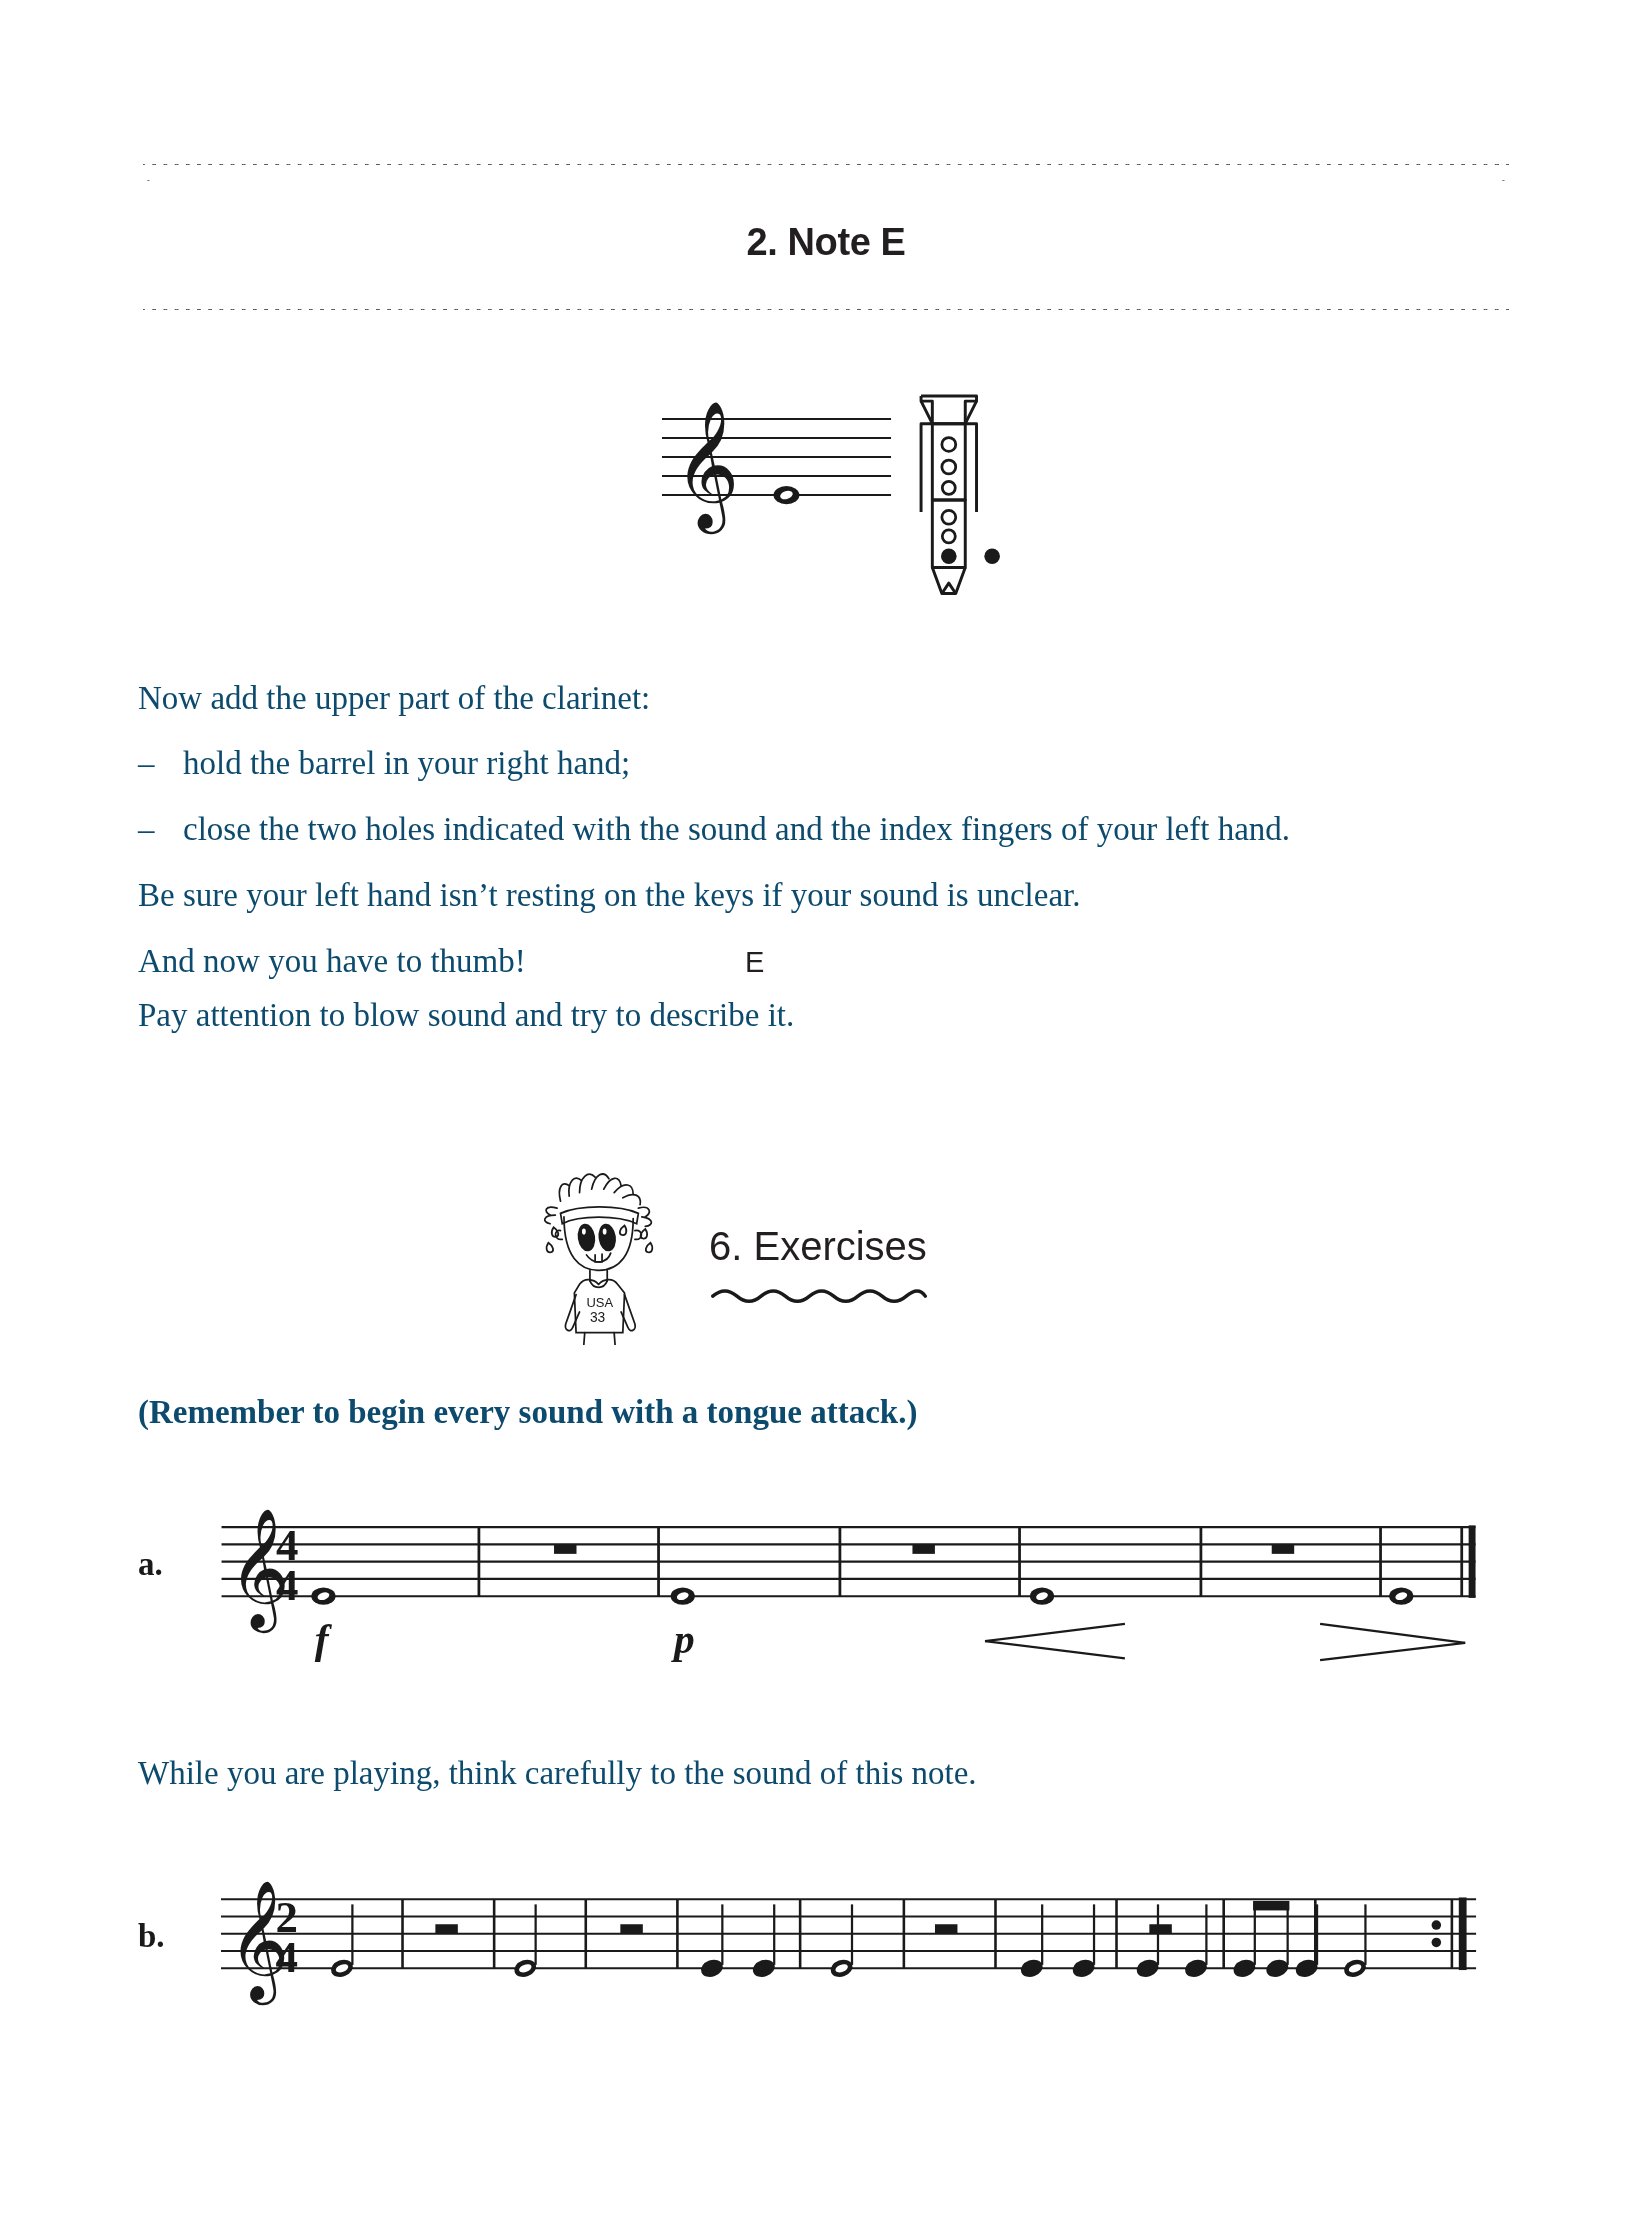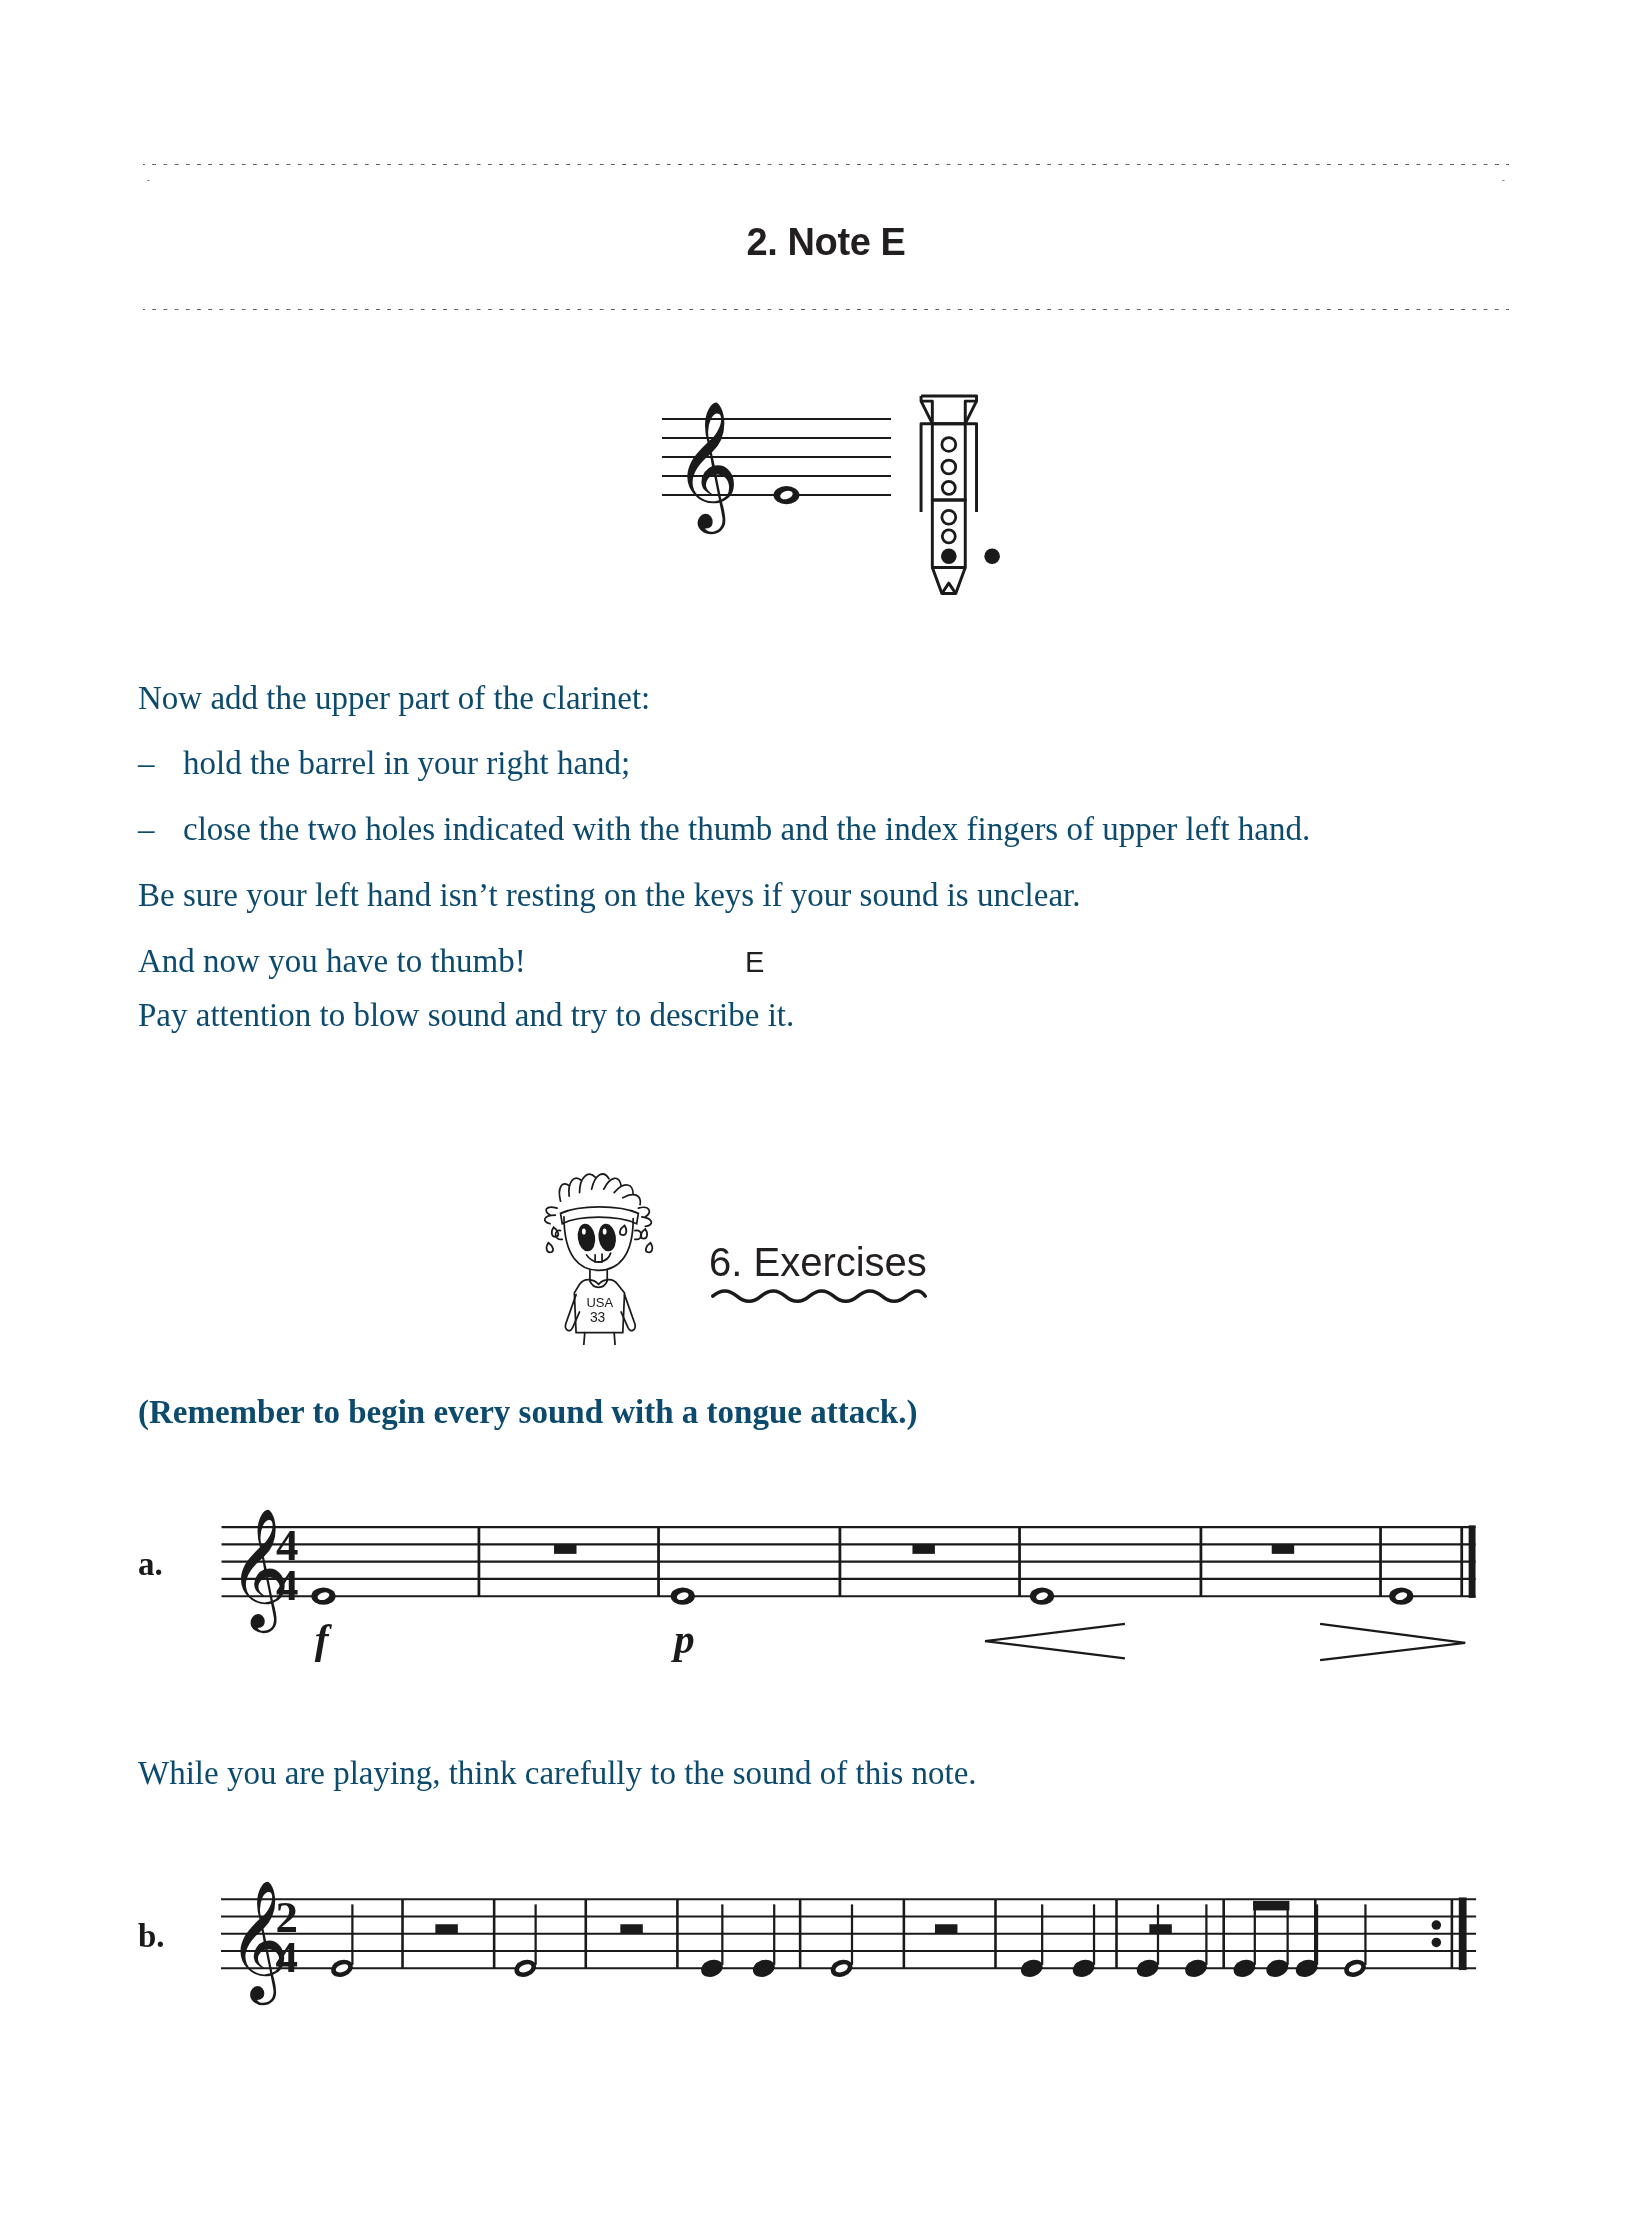--- a/index.html
+++ b/index.html
@@ -90,21 +90,21 @@
   .t-remember { top: 1394px; font-weight: bold; }
   .t-while     { top: 1755px; }
   .dash-item { display: flex; }
   .dash-mark { width: 45px; flex: 0 0 45px; }
 
   
   .ex-head { position: absolute; left: 519px; top: 1163px; width: 605px; height: 182px; }
   .ex-title {
     position: absolute;
     left: 190px;
-    top: 77px;
+    top: 61px;
     font-family: "Liberation Sans", "DejaVu Sans", sans-serif;
     font-size: 40px;
     color: #231f20;
     white-space: nowrap;
   }
   .ex-squiggle { position: absolute; left: 192px; top: 121px; }
 
   
   .exercise { position: absolute; left: 0; width: 1652px; }
   .ex-a { top: 1496px; height: 190px; }
@@ -186,21 +186,21 @@
 <div class="body-text t2">
   <div class="dash-item">
     <span class="dash-mark">–</span>
     <span>hold the barrel in your right hand;</span>
   </div>
 </div>
 
 <div class="body-text t3">
   <div class="dash-item">
     <span class="dash-mark">–</span>
-    <span>close the two holes indicated with the thumb and the index fingers of upper left hand.</span>
+    <span>close the two holes indicated with the sound and the index fingers of your left hand.</span>
   </div>
 </div>
 
 <div class="body-text t4">Be sure your left hand isn’t resting on the keys if your sound is unclear.</div>
 <div class="body-text t5">And now you have to thumb!</div>
 <div class="body-text t6">Pay attention to blow sound and try to describe it.</div>
 
 <div class="ex-head">
 
   <svg style="position:absolute; left:0; top:0;" width="173" height="182" viewBox="0 0 200 210">

